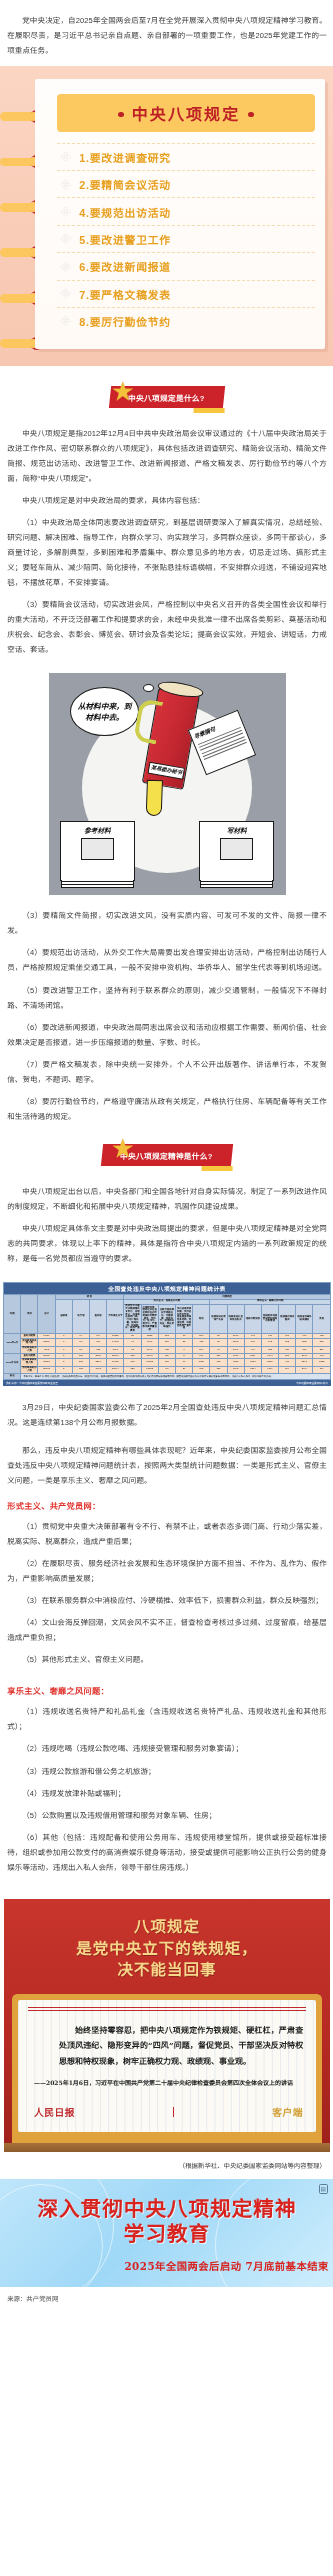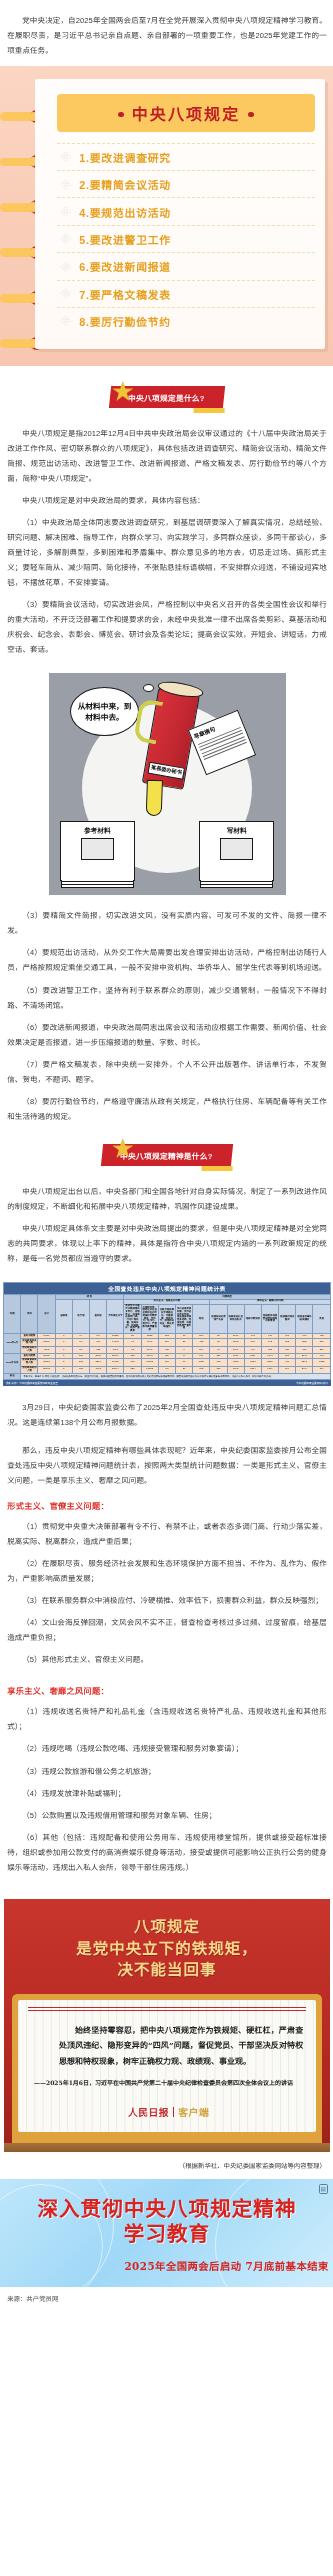--- a/index.html
+++ b/index.html
@@ -138,20 +138,21 @@
     width: 21.6px; height: 21.6px; z-index: 3;
   }
 
   
   .cartoon {
     margin: 8.2px auto 6.2px auto;
     width: 237px; height: 222px;
     background: #9a9ea6;
     position: relative;
     overflow: hidden;
+    font-style: italic;
   }
   .cartoon .halo {
     position:absolute; left:50%; top:52%;
     transform: translate(-50%,-50%);
     width: 170px; height: 170px; border-radius: 50%;
     background: #f4f4f2;
   }
   .bubble {
     position: absolute; left: 21.6px; top: 14.4px;
     width: 69px; height: 49px; border-radius: 50%;
@@ -295,21 +296,21 @@
     text-indent: 2em; text-align: justify; font-weight: bold;
     padding-top: 9.3px;
     padding-left: 25px;
   }
   .quote-src {
     font-family: "DejaVu Serif","Liberation Serif",serif;
     font-size: 6px; color: #1d1d1d; font-weight: bold;
     line-height: 1.6; margin-top: 8.2px; text-align: justify;
   }
   .quote-logo {
-    display:flex; align-items:center; justify-content:center;
+    display:flex; align-items:center; justify-content:space-between;
     gap: 4.1px; margin: 17.5px 0 4.1px 0;
   }
   .quote-logo .rmrb {
     color: #c0282d; font-weight: bold; font-size: 9.8px;
     font-family:"DejaVu Serif","Liberation Serif",serif; letter-spacing:0.5px;
   }
   .quote-logo .divider { width:1px; height:10.3px; background:#c0282d; }
   .quote-logo .kehu {
     color:#d4a23a; font-weight: bold; font-size: 9.8px;
     font-family:"DejaVu Serif","Liberation Serif",serif; letter-spacing:0.5px;
@@ -728,21 +729,21 @@
     <span>数据来源：中央纪委国家监委党风政风监督室</span>
     <span>中央纪委国家监委网站 制图</span>
   </div>
 
   <div class="gap-m"></div>
   <p class="para">3月29日，中央纪委国家监委公布了2025年2月全国查处违反中央八项规定精神问题汇总情况。这是连续第138个月公布月报数据。</p>
   <div class="gap-m"></div>
   <p class="para">那么，违反中央八项规定精神有哪些具体表现呢？近年来，中央纪委国家监委按月公布全国查处违反中央八项规定精神问题统计表，按照两大类型统计问题数据：一类是形式主义、官僚主义问题，一类是享乐主义、奢靡之风问题。</p>
   <div class="gap-s"></div>
 
-  <div class="redhead">形式主义、官僚主义问题：</div>
+  <div class="redhead">形式主义、共产党员网：</div>
   <div class="gap-s"></div>
   <p class="para">（1）贯彻党中央重大决策部署有令不行、有禁不止，或者表态多调门高、行动少落实差，脱离实际、脱离群众，造成严重后果；</p>
   <div class="gap-s"></div>
   <p class="para">（2）在履职尽责、服务经济社会发展和生态环境保护方面不担当、不作为、乱作为、假作为，严重影响高质量发展；</p>
   <div class="gap-s"></div>
   <p class="para">（3）在联系服务群众中消极应付、冷硬横推、效率低下，损害群众利益，群众反映强烈；</p>
   <div class="gap-s"></div>
   <p class="para">（4）文山会海反弹回潮，文风会风不实不正，督查检查考核过多过频、过度留痕，给基层造成严重负担；</p>
   <div class="gap-s"></div>
   <p class="para">（5）其他形式主义、官僚主义问题。</p>

